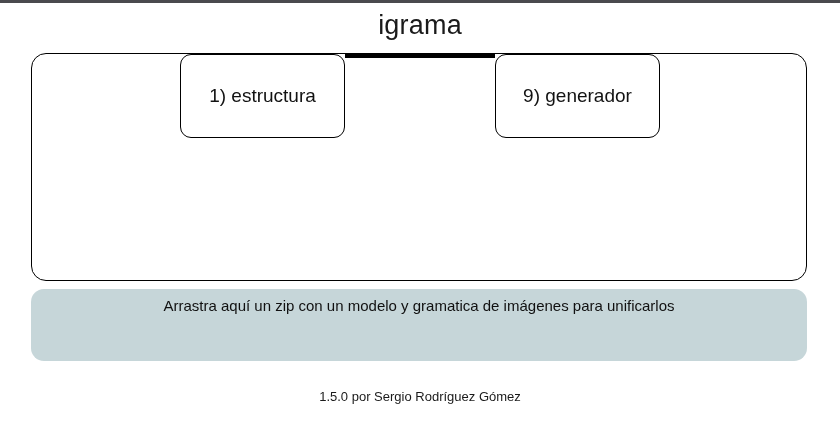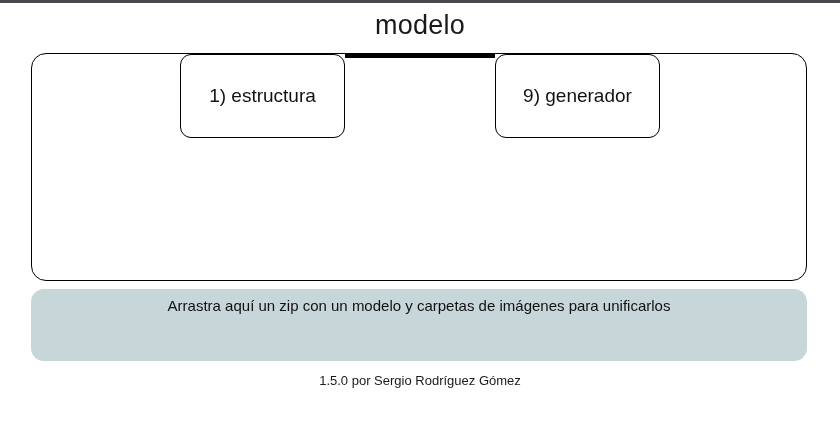--- a/index.html
+++ b/index.html
@@ -100,34 +100,34 @@
     margin-top: 7px;
     font-size: 15px;
     color: #111111;
     text-align: center;
     line-height: 20px;
   }
 
   .footer {
     position: absolute;
     left: 0;
-    top: 372px;
+    top: 388px;
     width: 840px;
     text-align: center;
     font-size: 13px;
     color: #1a1a1a;
     line-height: 18px;
   }
 </style>
 </head>
 <body>
 
 <div class="window-top-edge"></div>
 
-<div class="app-title">modelo</div>
+<div class="app-title">igrama</div>
 
 <div class="flow-panel">
   <div class="flow-row">
 
     <div class="step-box">
       <span>1) estructura</span>
     </div>
 
     <div class="connector"></div>
 
@@ -135,16 +135,16 @@
     <div class="connector"></div>
 
     <div class="step-box">
       <span>9) generador</span>
     </div>
 
   </div>
 </div>
 
 <div class="dropzone">
-  <div class="dropzone-text">Arrastra aquí un zip con un modelo y carpetas de imágenes para unificarlos</div>
+  <div class="dropzone-text">Arrastra aquí un zip con un modelo y gramatica de imágenes para unificarlos</div>
 </div>
 
 <div class="footer">1.5.0 por Sergio Rodríguez Gómez</div>
 
 </body></html>

